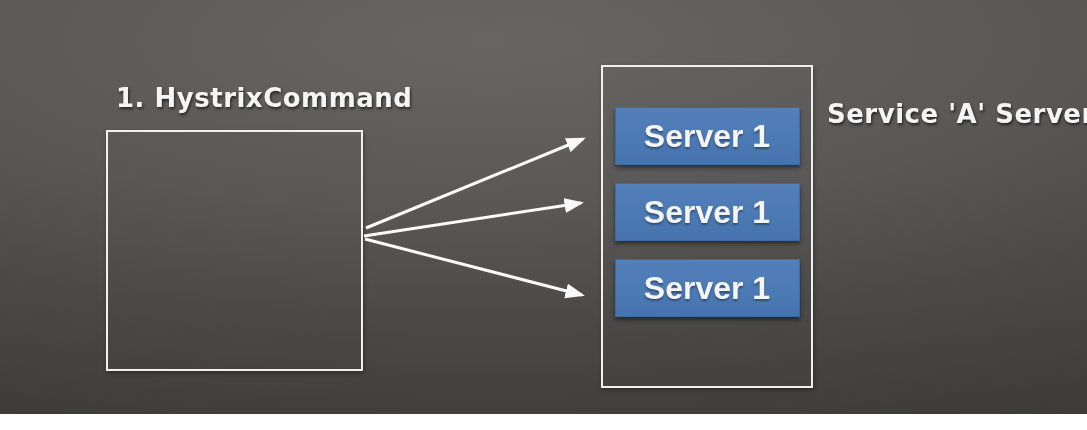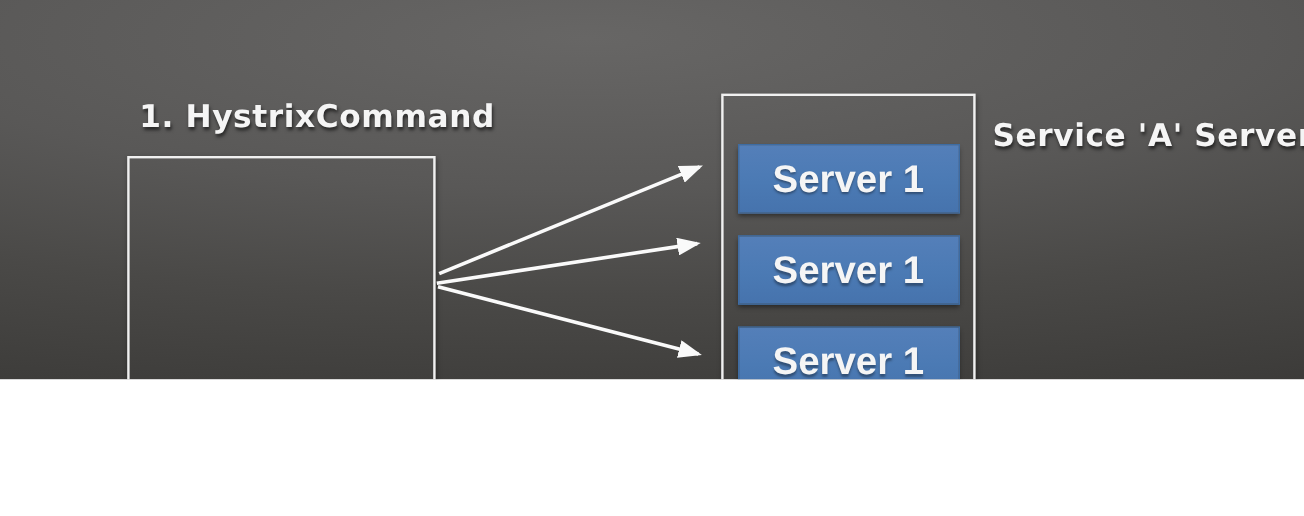--- a/index.html
+++ b/index.html
@@ -1,19 +1,19 @@
 <!DOCTYPE html>
 <html style="--background-top: #676665; --background-bottom: #3c3b39; --box-border: #f0f0f0; --server-fill: #4b7ab4; --server-border: #3d6ca3; --arrow: #fafafa; --text: #f5f5f5;"><head>
 <meta charset="utf-8">
 <style>
   html, body { margin: 0; padding: 0; }
   .canvas {
     position: relative;
     width: 1087px;
-    height: 316px;
+    height: 414px;
     overflow: hidden;
     background: radial-gradient(ellipse 130% 100% at 45% 10%,
       var(--background-top, #676665) 0%,
       #595857 40%,
       #4a4947 68%,
       var(--background-bottom, #3c3b39) 100%);
     font-family: "DejaVu Sans", "Liberation Sans", sans-serif;
   }
   .slide-label {
     position: absolute;
@@ -28,21 +28,21 @@
   .service-label { left: 827px; top: 99px; }
   .command-box {
     position: absolute;
     left: 106px; top: 130px;
     width: 253px; height: 237px;
     border: 2px solid var(--box-border, #f0f0f0);
     box-shadow: 1px 2px 4px rgba(0,0,0,0.35);
   }
   .servers-container {
     position: absolute;
-    left: 601px; top: 78px;
+    left: 601px; top: 65px;
     width: 208px; height: 279px;
     border: 2px solid var(--box-border, #f0f0f0);
     box-shadow: 1px 2px 4px rgba(0,0,0,0.35);
     display: flex;
     flex-direction: column;
     align-items: center;
     padding-top: 40px;
     box-sizing: content-box;
   }
   .server-box {

